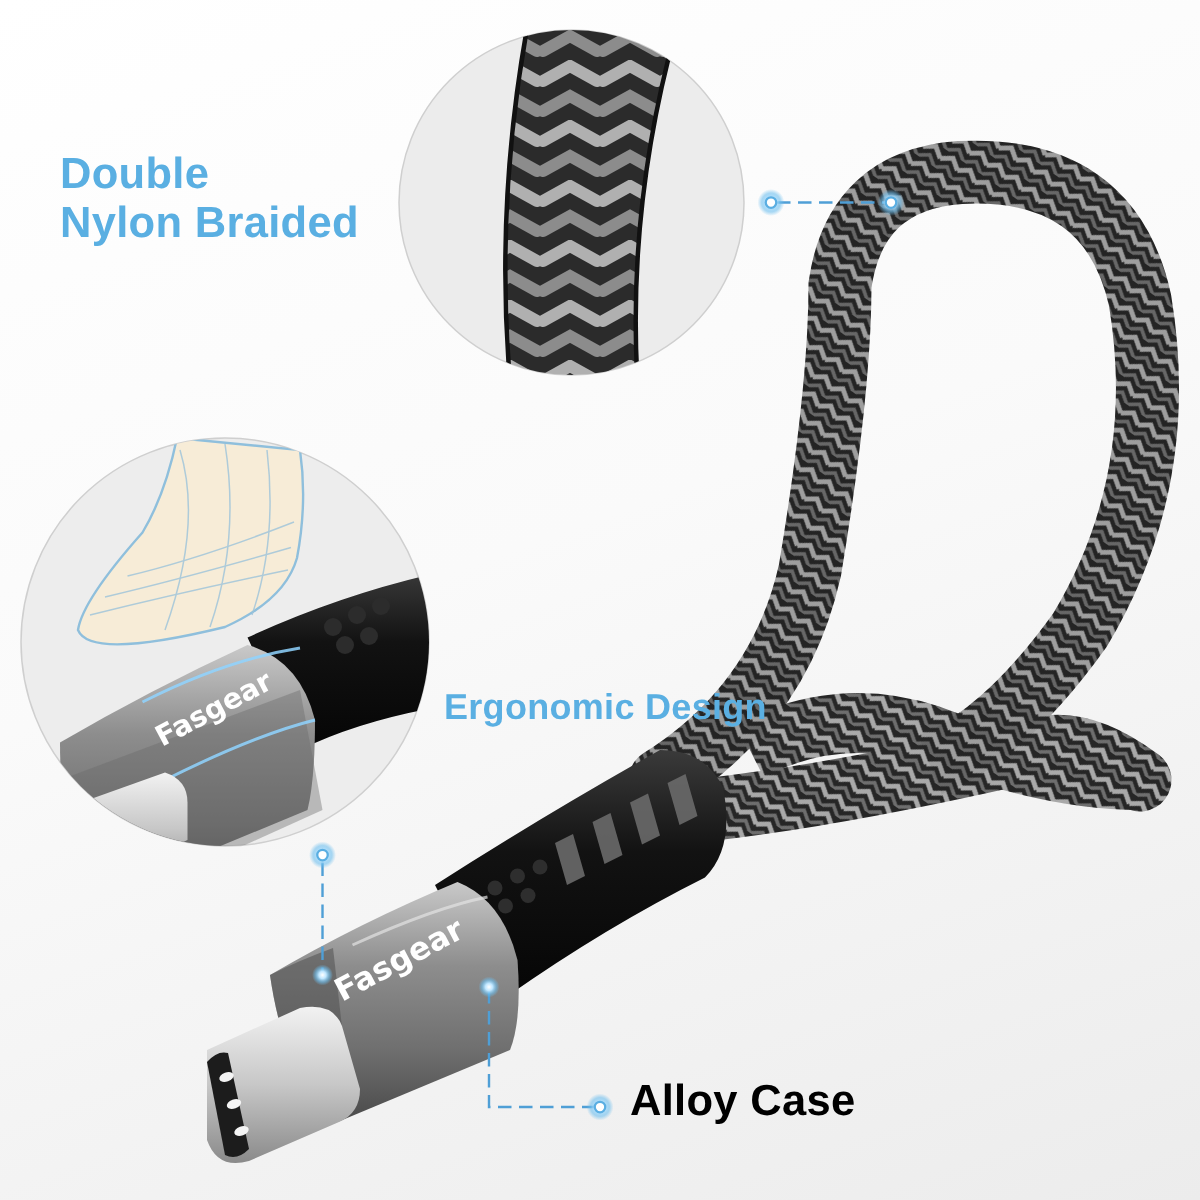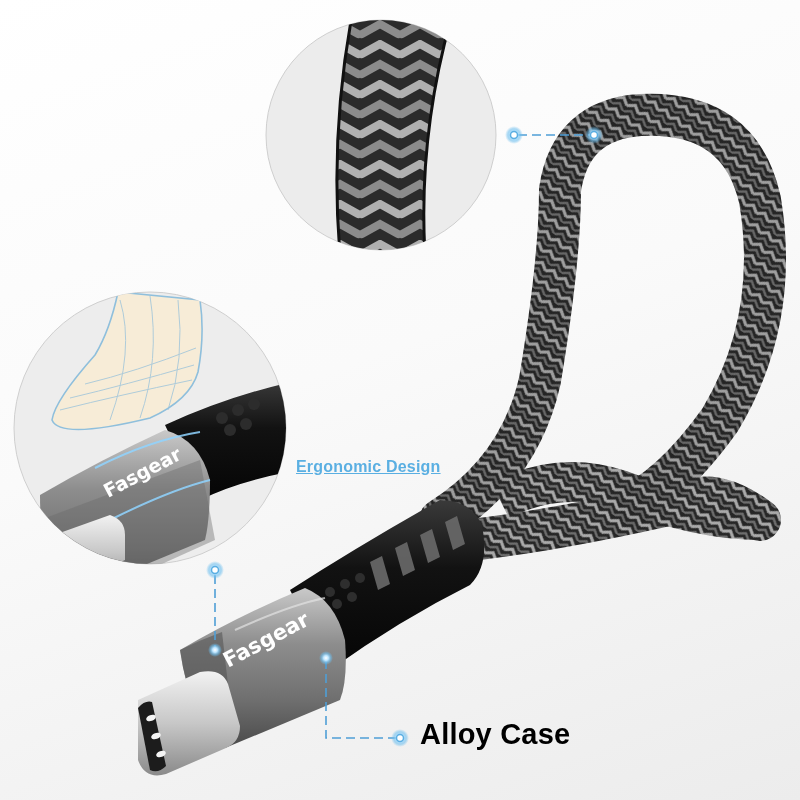--- a/index.html
+++ b/index.html
@@ -8,21 +8,21 @@
     background: linear-gradient(160deg, #ffffff 0%, #fafafa 45%, #ececec 100%);
     font-family: "Liberation Sans", "DejaVu Sans", sans-serif;
   }
   .stage { position: absolute; inset: 0; }
   .label {
     position: absolute; font-weight: bold; line-height: 1.15;
     letter-spacing: 0.2px;
   }
   .lbl-braided { left: 40px; top: 100px; font-size: 29px; }
   .lbl-braided span { display: block; }
-  .lbl-ergo { left: 296px; top: 458px; font-size: 16px; text-decoration: underline; }
+  .lbl-ergo { left: 296px; top: 458px; font-size: 24px; }
   .lbl-alloy { left: 420px; top: 718px; font-size: 29px; }
   svg.art { position: absolute; left: 0; top: 0; }
 </style>
 </head>
 <body>
 
 <div class="stage">
 
   <svg class="art" width="800" height="800" viewBox="0 0 800 800">
     <defs>
@@ -166,15 +166,19 @@
     <circle cx="215" cy="650" r="7" fill="url(#glow)"></circle>
 
     <g stroke="#4f9fd6" stroke-width="1.6" fill="none">
       <polyline points="326,660 326,738 396,738" stroke-dasharray="9 5"></polyline>
     </g>
     <circle cx="326" cy="658" r="7" fill="url(#glow)"></circle>
     <circle cx="400" cy="738" r="9" fill="url(#glow)"></circle>
     <circle cx="400" cy="738" r="3.5" fill="#ffffff" stroke="#5aaee2" stroke-width="1.5"></circle>
   </svg>
 
+  <div class="label lbl-braided" style="color: rgb(90, 175, 226);">
+    <span>Double</span>
+    <span>Nylon Braided</span>
+  </div>
   <div class="label lbl-ergo" style="color: rgb(90, 175, 226);">Ergonomic Design</div>
   <div class="label lbl-alloy" style="color: #000000;">Alloy Case</div>
 </div>
 
 </body></html>

